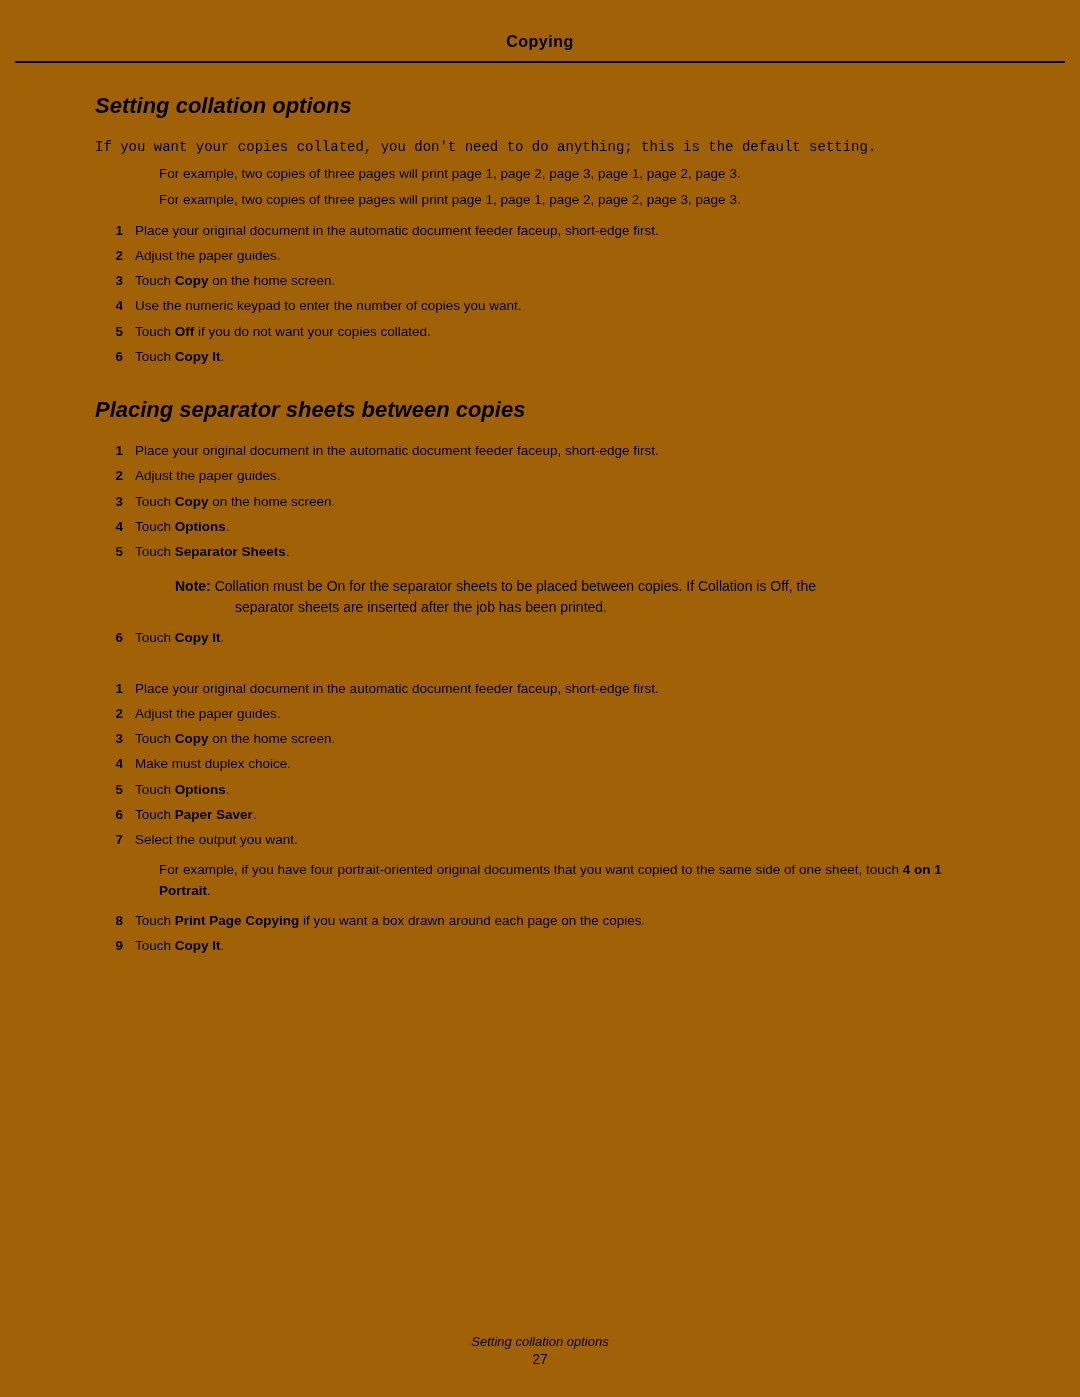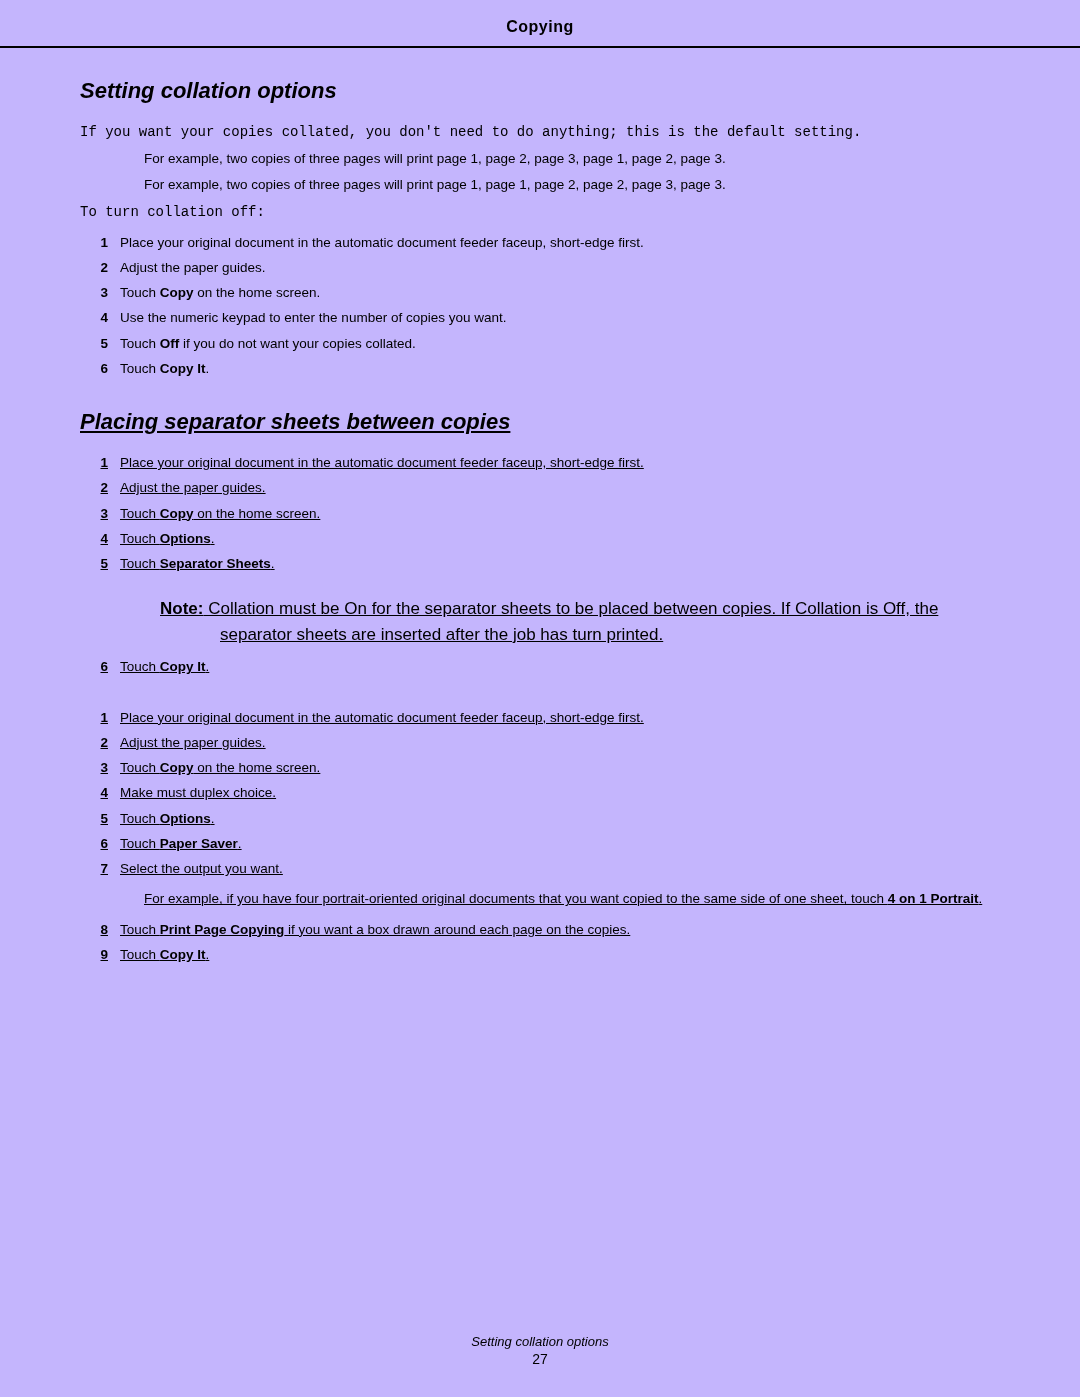--- a/index.html
+++ b/index.html
@@ -14,22 +14,22 @@
       font-size: 14px;
       color: #000000;
       width: 1080px;
       min-height: 1397px;
       position: relative;
     }
 
     .page-container {
       width: 1080px;
       min-height: 1397px;
-      background: #c4b5fd;
-      padding: 0;
+      background: #a16207;
+      padding: 15px;
       position: relative;
     }
 
     
     .page-header {
       width: 100%;
       padding: 18px 0 10px 0;
       text-align: center;
       border-bottom: 2px solid #000000;
       margin-bottom: 30px;
@@ -91,37 +91,36 @@
       padding-right: 12px;
       flex-shrink: 0;
     }
 
     .list-content {
       flex: 1;
     }
 
     
     .note-block {
-      margin: 22px 0 10px 80px;
-      font-size: 17px;
+      margin: 14px 0 10px 80px;
+      font-size: 14px;
       line-height: 1.5;
     }
 
     .note-block .note-text {
       margin-left: 0;
     }
 
     .note-indent {
       margin-left: 60px;
     }
 
     
     .section-gap {
       margin-top: 30px;
-      text-decoration: underline;
     }
 
     
     .page-footer {
       position: absolute;
       bottom: 30px;
       left: 0;
       right: 0;
       text-align: center;
     }
@@ -151,21 +150,20 @@
   </div>
 
   <div class="content-area">
 
     <div>
       <div class="section-heading">Setting collation options</div>
 
       <p class="intro-paragraph">If you want your copies collated, you don't need to do anything; this is the default setting.</p>
       <p class="indented-paragraph">For example, two copies of three pages will print page 1, page 2, page 3, page 1, page 2, page 3.</p>
       <p class="indented-paragraph">For example, two copies of three pages will print page 1, page 1, page 2, page 2, page 3, page 3.</p>
-      <p class="intro-paragraph">To turn collation off:</p>
 
       <ol class="numbered-list">
         <li>
           <span class="list-number">1</span>
           <span class="list-content">Place your original document in the automatic document feeder faceup, short-edge first.</span>
         </li>
         <li>
           <span class="list-number">2</span>
           <span class="list-content">Adjust the paper guides.</span>
         </li>
@@ -211,21 +209,21 @@
         <li>
           <span class="list-number">5</span>
           <span class="list-content">Touch <b>Separator Sheets</b>.</span>
         </li>
       </ol>
 
       <div class="note-block">
         <p class="note-text">
           <b>Note:</b> Collation must be On for the separator sheets to be placed between copies. If Collation is Off, the
         </p>
-        <p class="note-indent">separator sheets are inserted after the job has turn printed.</p>
+        <p class="note-indent">separator sheets are inserted after the job has been printed.</p>
       </div>
 
       <ol class="numbered-list">
         <li>
           <span class="list-number">6</span>
           <span class="list-content">Touch <b>Copy It</b>.</span>
         </li>
       </ol>
     </div>
 

